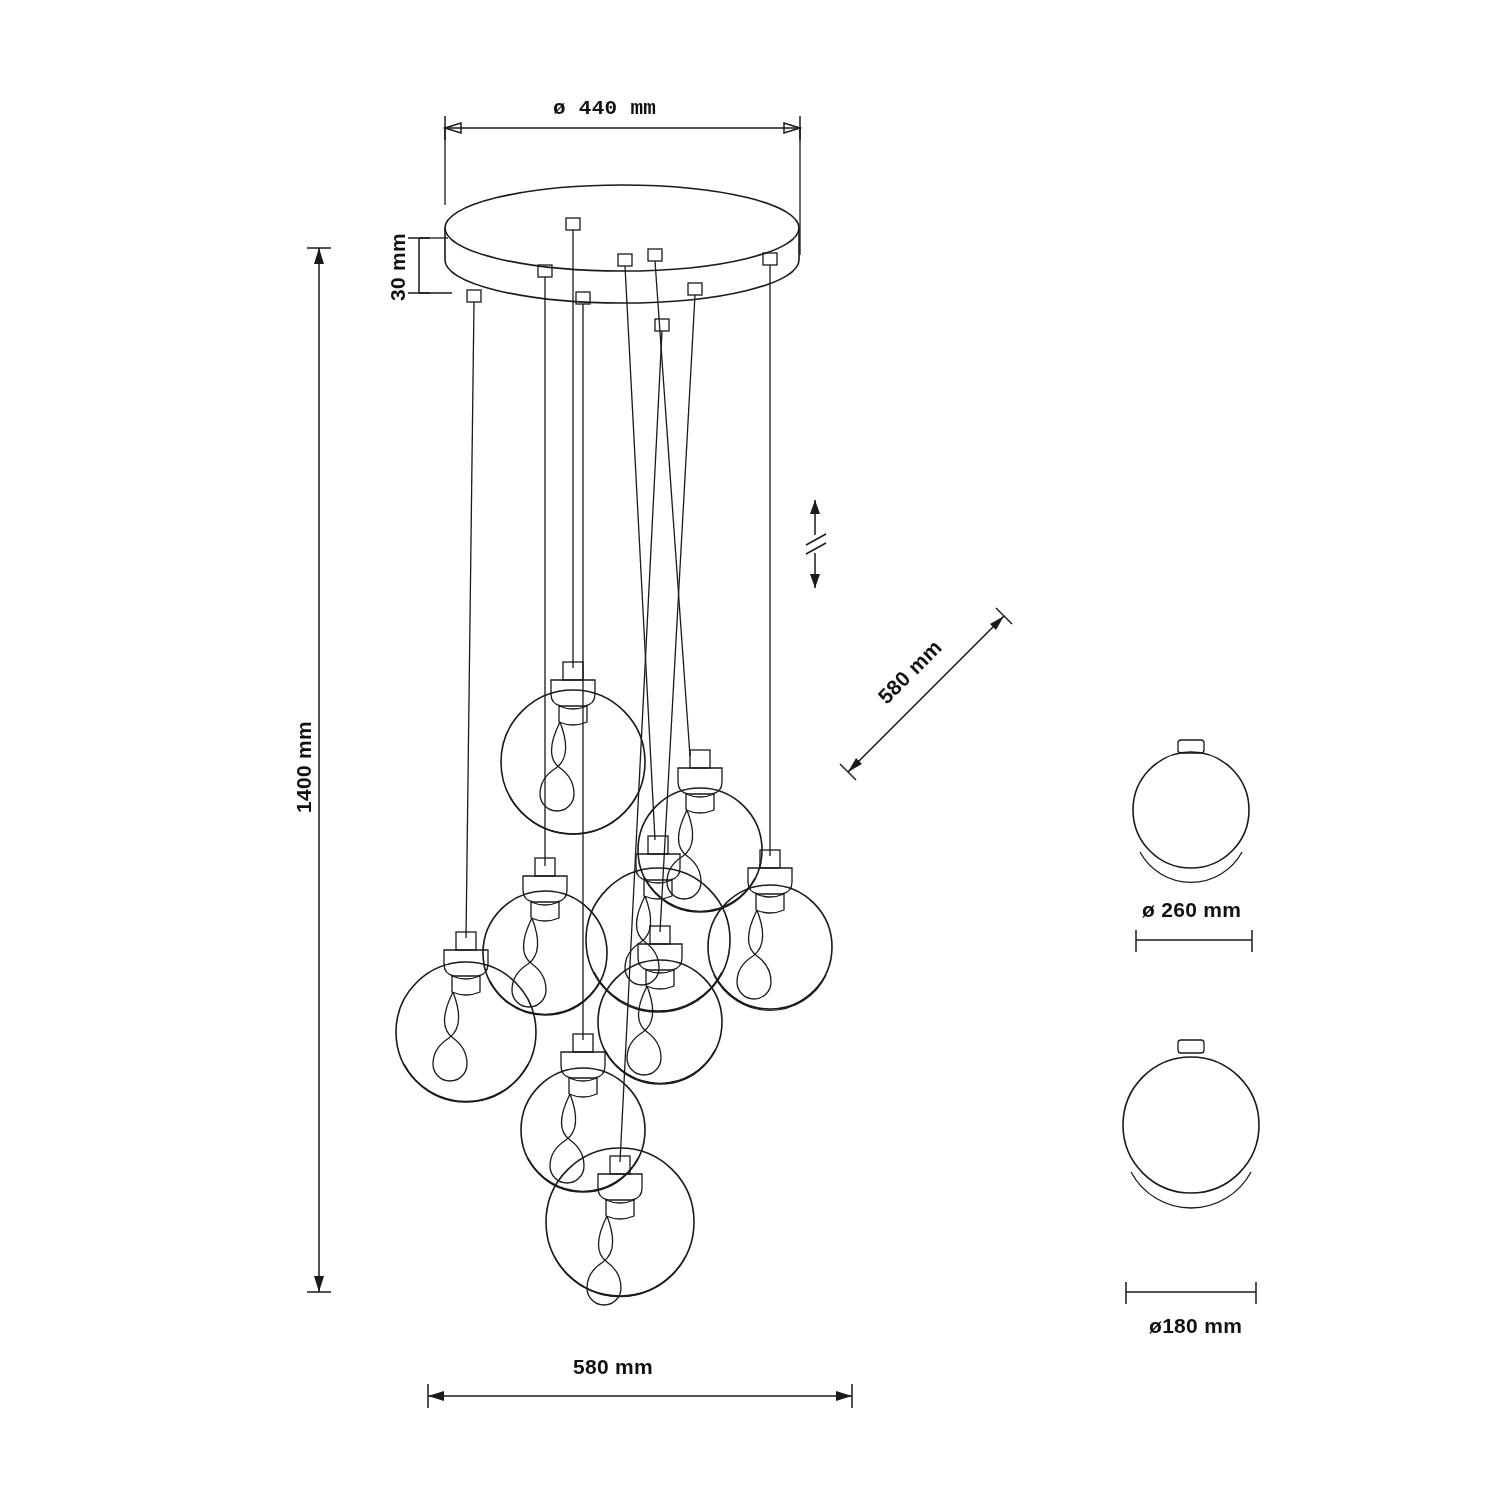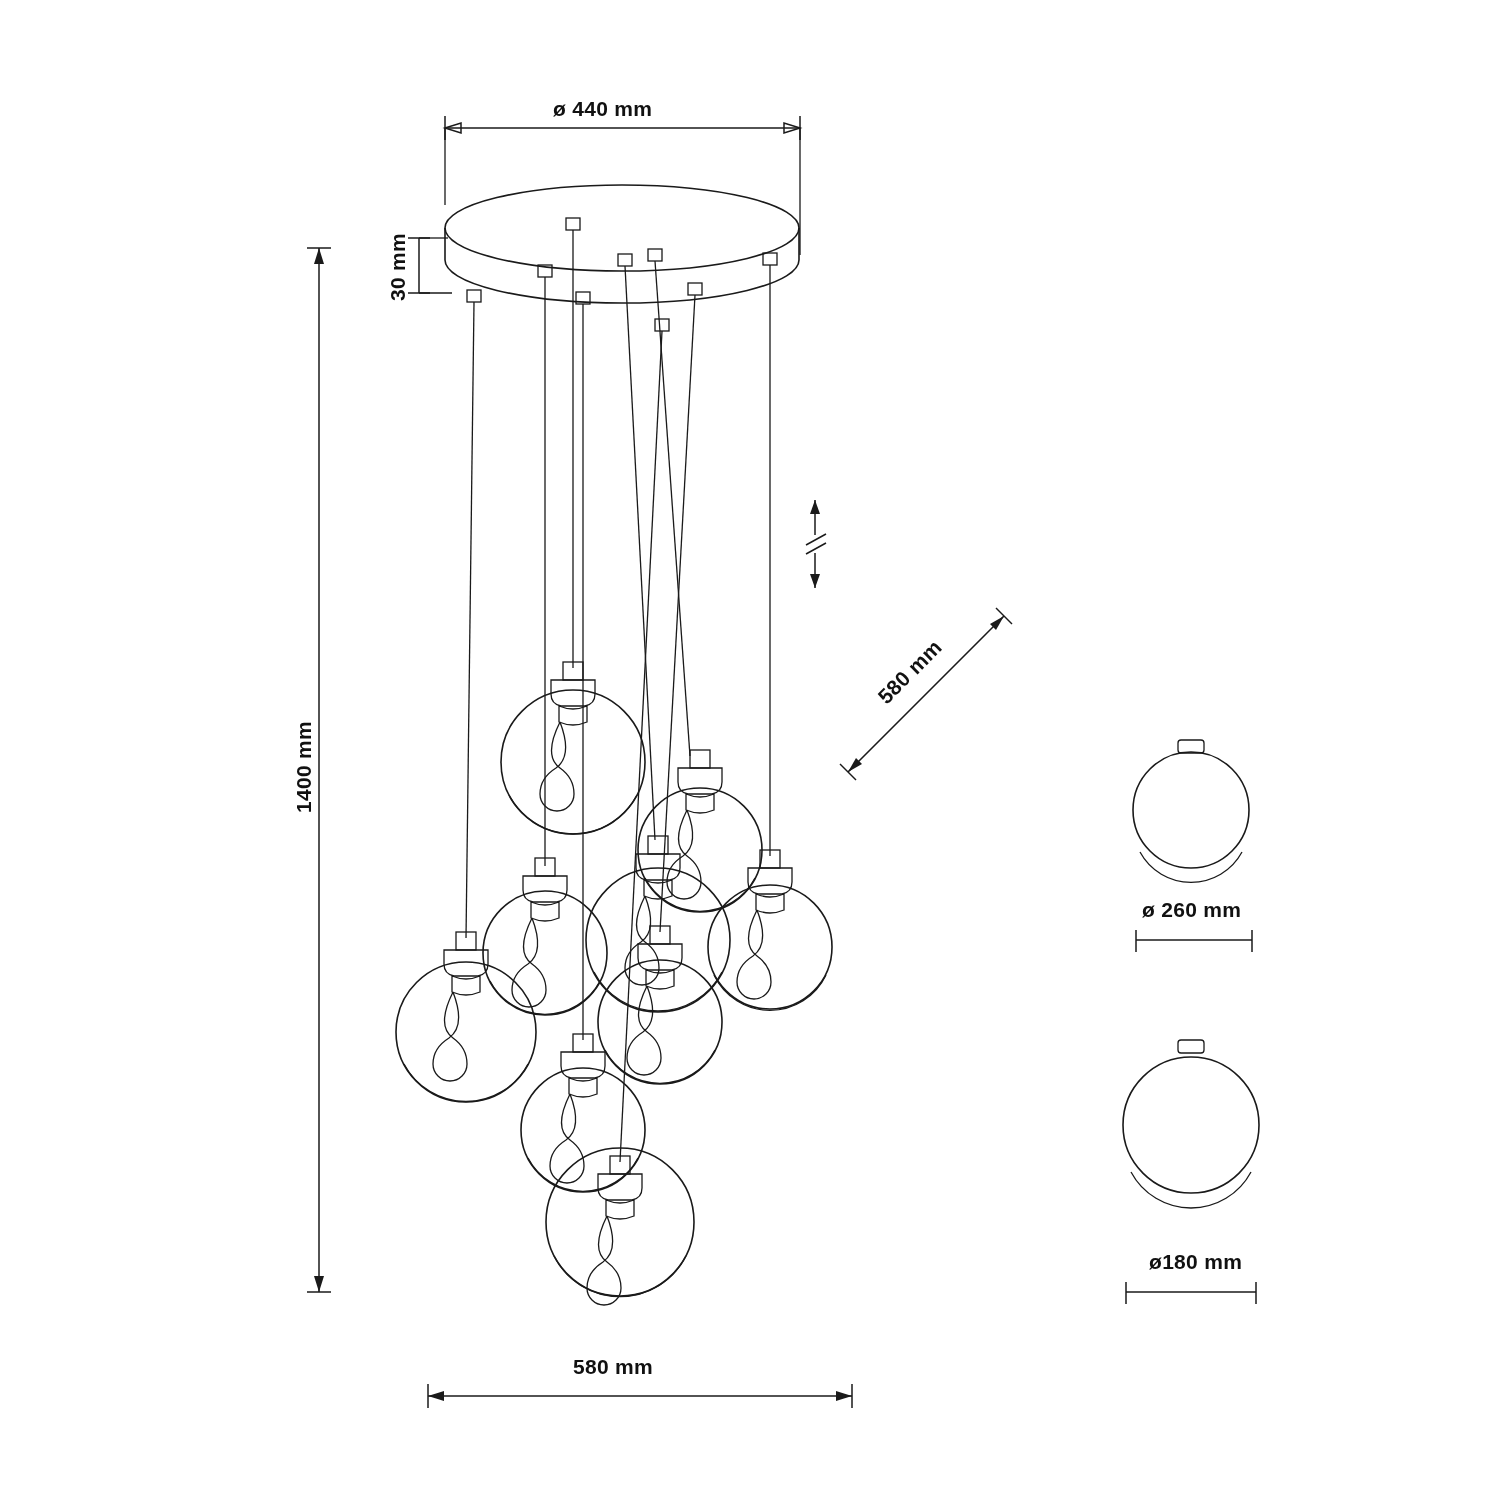--- a/index.html
+++ b/index.html
@@ -237,25 +237,25 @@
     <circle class="ln" cx="1191" cy="1125" r="68"></circle>
     <path class="ln-thin" d="M1131 1172 a68 68 0 0 0 120 0"></path>
 
     <line class="ln-dim" x1="1126" y1="1292" x2="1256" y2="1292"></line>
     <line class="ln-dim" x1="1126" y1="1282" x2="1126" y2="1304"></line>
     <line class="ln-dim" x1="1256" y1="1282" x2="1256" y2="1304"></line>
   </g>
 
 </svg>
 
-<div class="dim-label" style="left:553px; top:97px;">ø 440 mm</div>
+<div class="dim-label" style="left:553px; top:97px;font-family:Liberation Mono, monospace;">ø 440 mm</div>
 
 <div class="dim-label rot90" style="left:355px; top:255px; width:86px; text-align:center;">30 mm</div>
 
 <div class="dim-label rot90" style="left:249px; top:755px; width:110px; text-align:center;">1400 mm</div>
 
 <div class="dim-label rot-diag" style="left:855px; top:660px; width:110px; text-align:center;">580 mm</div>
 
 <div class="dim-label" style="left:573px; top:1355px;">580 mm</div>
 
 <div class="dim-label" style="left:1142px; top:898px;">ø 260 mm</div>
 
-<div class="dim-label" style="left:1149px; top:1250px;">ø180 mm</div>
+<div class="dim-label" style="left:1149px; top:1314px;">ø180 mm</div>
 
 </body></html>

